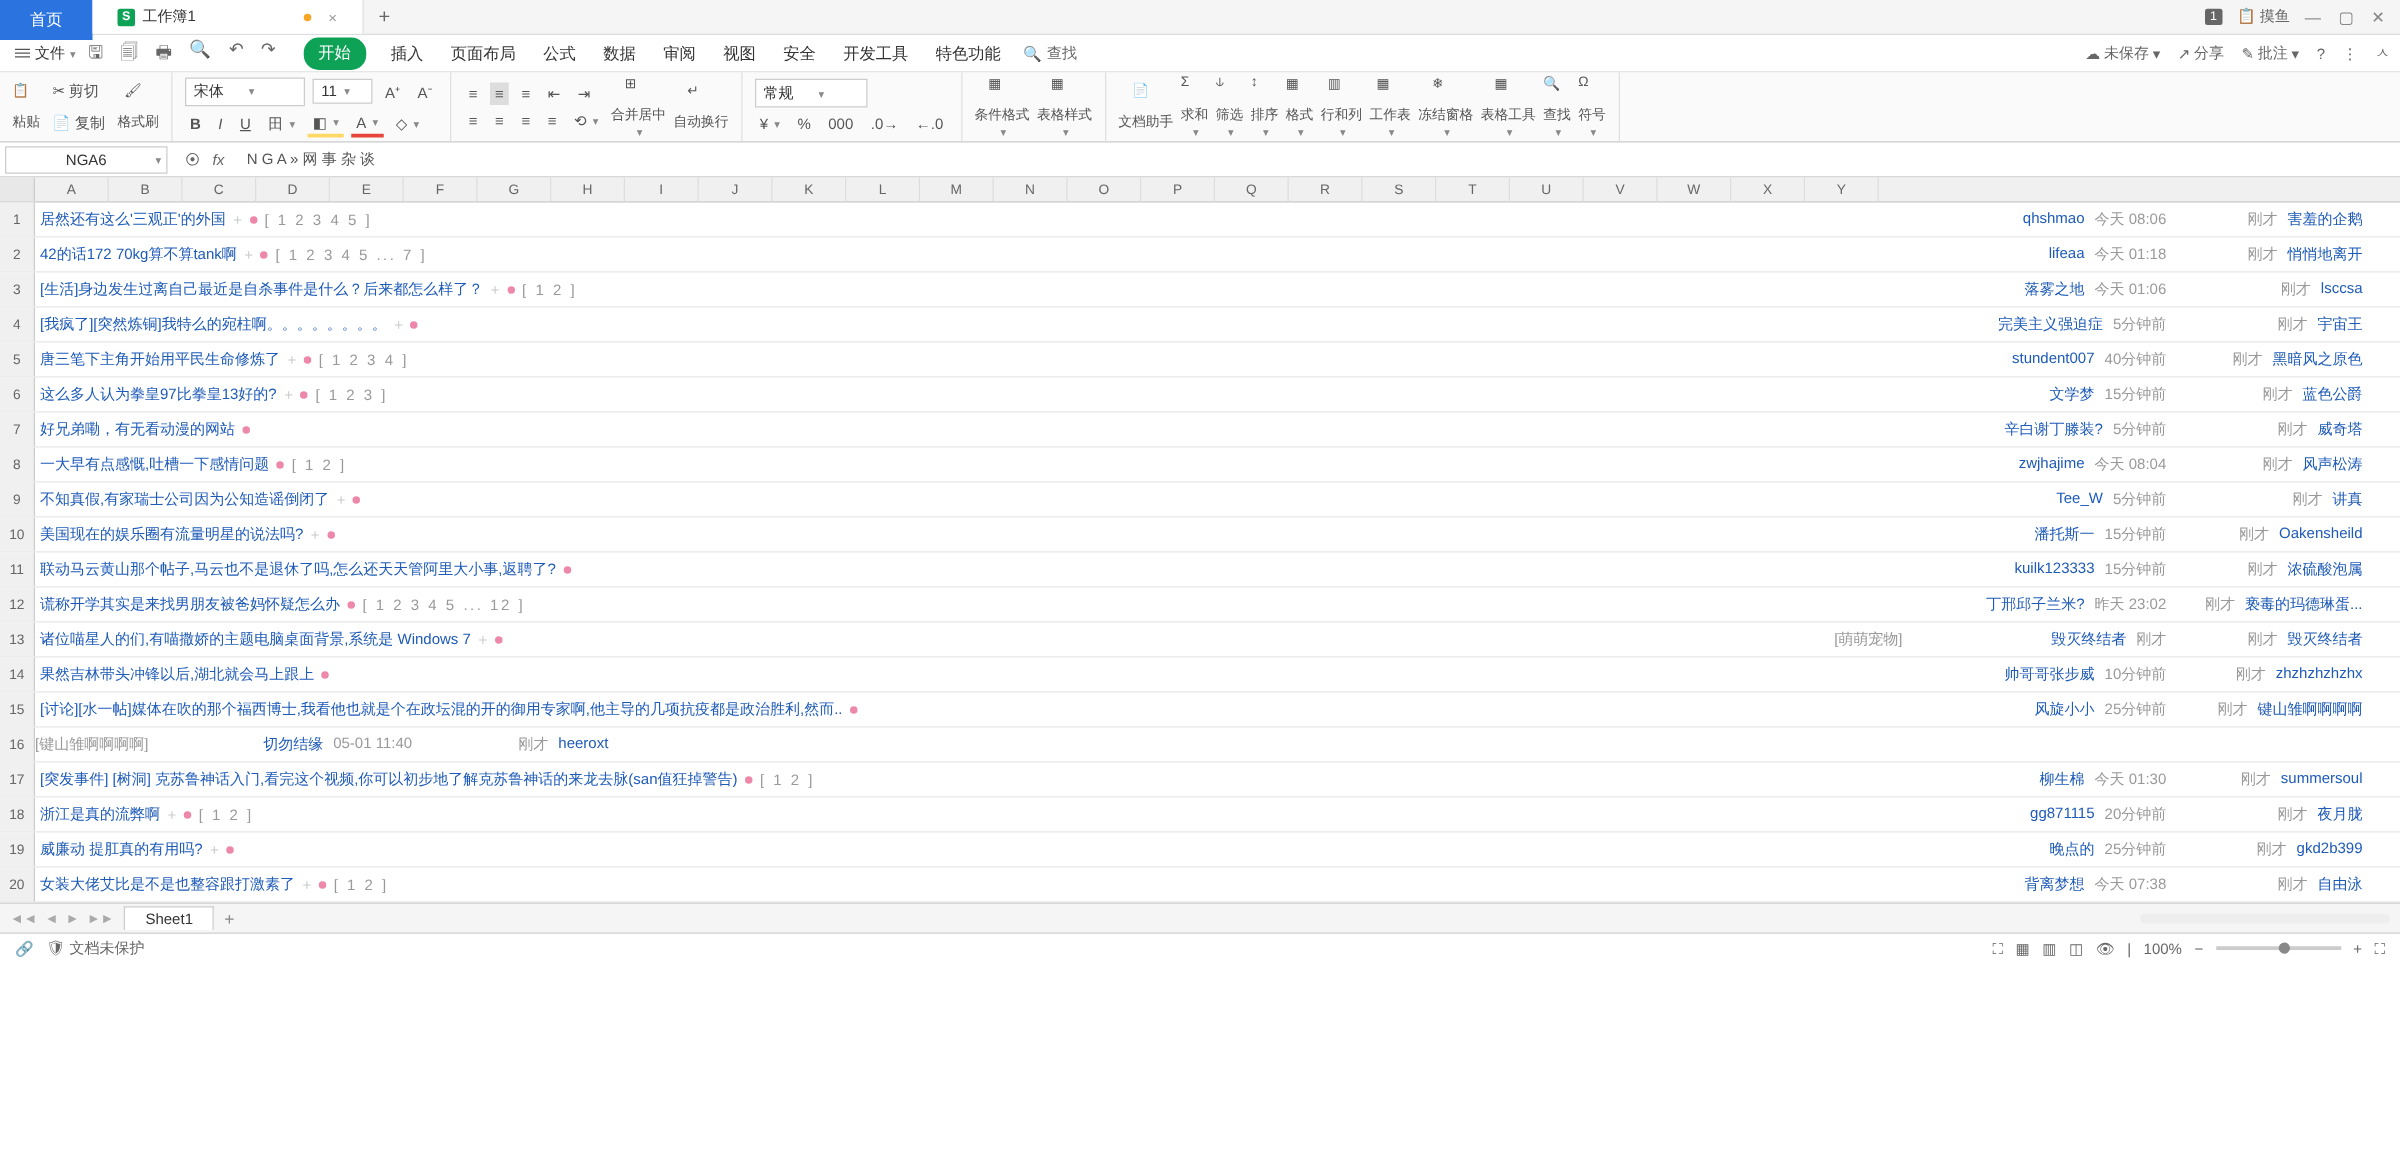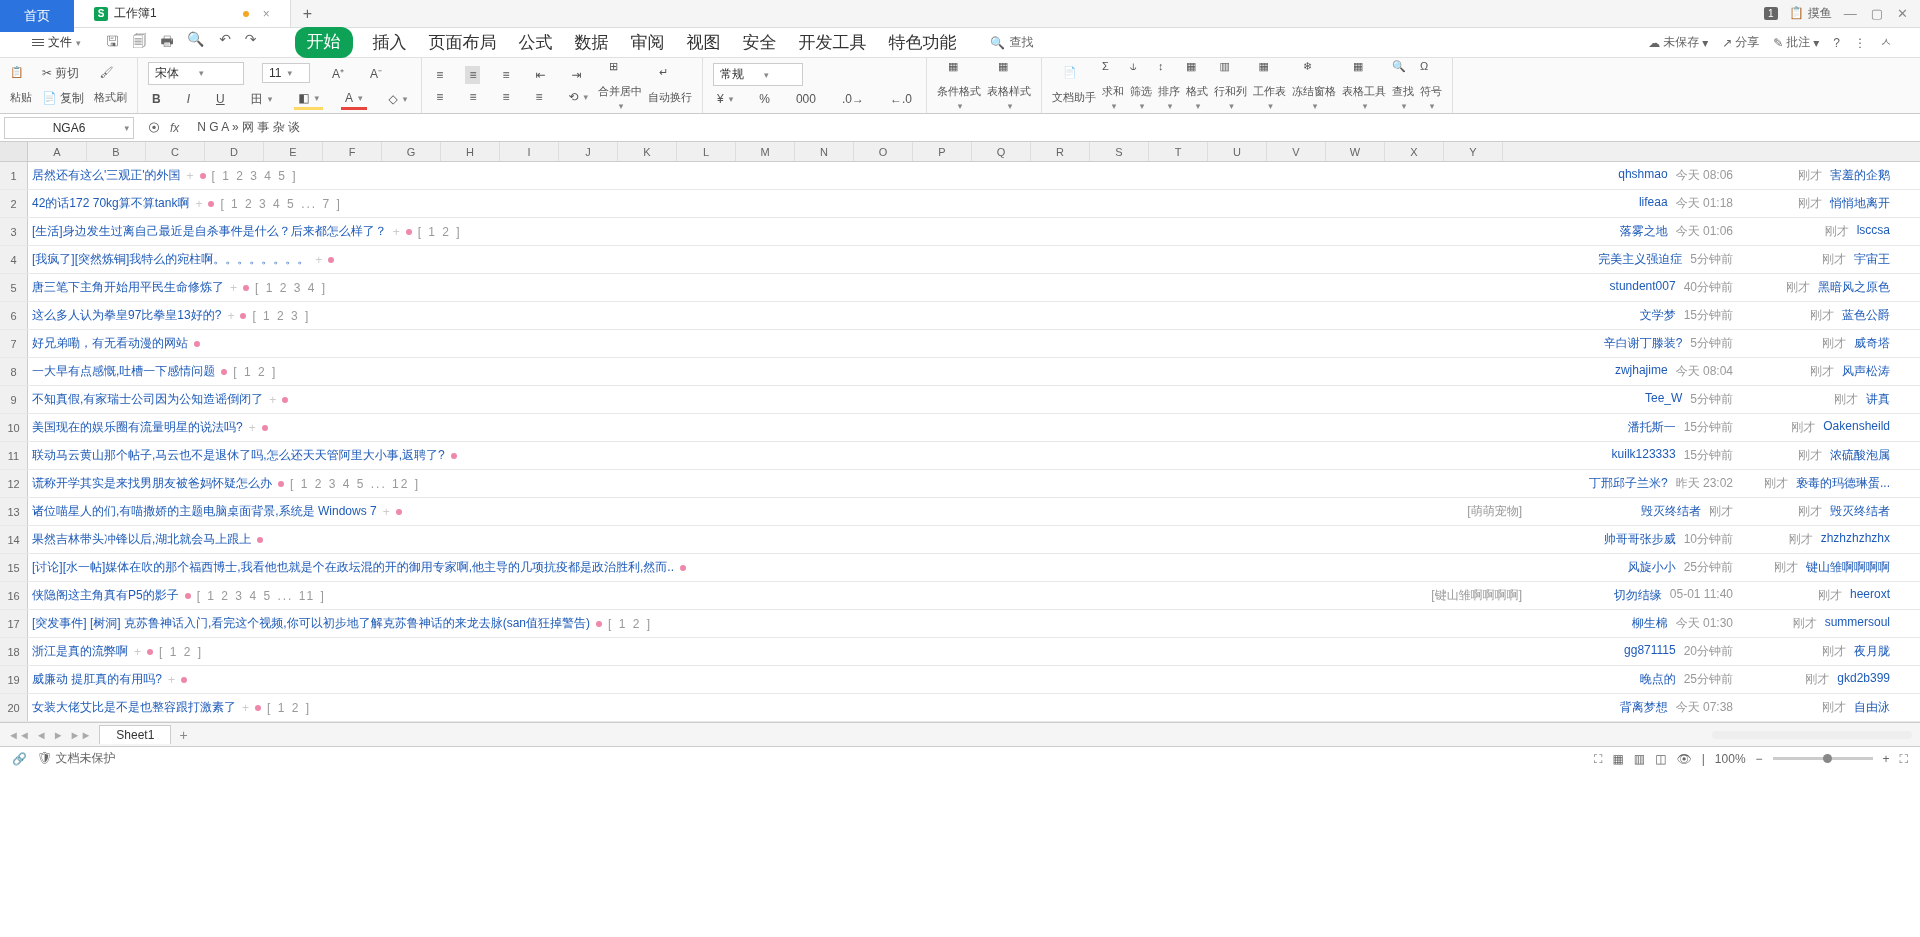--- a/index.html
+++ b/index.html
@@ -11,40 +11,40 @@
 .tab-sheet { background: #fff; padding: 0 20px; display: flex; align-items: center; gap: 6px; border-right: 1px solid #ddd; }
 .tab-sheet-icon { width: 14px; height: 14px; background: #0ea257; border-radius: 2px; display: flex; align-items: center; justify-content: center; color: #fff; font-size: 10px; font-weight: bold; }
 .tab-sheet-dot { width: 6px; height: 6px; background: #f5a623; border-radius: 50%; margin-left: 80px; }
 .tab-close { margin-left: 8px; color: #999; cursor: pointer; }
 .tab-add { padding: 0 12px; display: flex; align-items: center; color: #666; cursor: pointer; font-size: 16px; }
 .top-right { margin-left: auto; display: flex; align-items: center; gap: 12px; padding: 0 12px; color: #666; }
 .top-right-badge { background: #666; color: #fff; padding: 1px 4px; font-size: 10px; border-radius: 2px; }
 .win-controls { display: flex; gap: 14px; font-size: 13px; color: #888; }
 
 
-.toolbar1 { display: flex; align-items: center; height: 30px; padding: 0 28px; gap: 20px; border-bottom: 1px solid #e0e0e0; }
+.toolbar1 { display: flex; align-items: center; height: 30px; padding: 0 8px; gap: 4px; border-bottom: 1px solid #e0e0e0; }
 .tb1-menu { display: flex; align-items: center; gap: 4px; cursor: pointer; padding: 0 4px; }
 .tb1-hamburger { display: inline-flex; flex-direction: column; gap: 2px; }
 .tb1-hamburger span { width: 12px; height: 1px; background: #555; }
 .tb1-icons { display: flex; gap: 10px; color: #666; font-size: 14px; }
 .tb1-icon { cursor: pointer; padding: 2px; }
-.ribbon-tabs { display: flex; gap: 18px; margin-left: 16px; font-size: 17px; }
+.ribbon-tabs { display: flex; gap: 18px; margin-left: 16px; font-size: 13px; }
 .ribbon-tab { cursor: pointer; padding: 4px 2px; color: #333; }
 .ribbon-tab.active { background: #0ea257; color: #fff; padding: 3px 12px; border-radius: 12px; }
 .tb1-search { display: flex; align-items: center; gap: 4px; margin-left: 12px; color: #666; cursor: pointer; }
 .tb1-right { margin-left: auto; display: flex; gap: 14px; align-items: center; color: #666; font-size: 12px; }
 .tb1-right-item { display: flex; align-items: center; gap: 3px; cursor: pointer; }
 
 
 .ribbon { display: flex; height: 56px; border-bottom: 1px solid #ccc; background: #fafafa; }
 .ribbon-group { display: flex; align-items: center; padding: 0 10px; border-right: 1px solid #e0e0e0; gap: 6px; }
 .ribbon-big { display: flex; flex-direction: column; align-items: center; gap: 2px; cursor: pointer; font-size: 11px; color: #555; }
 .ribbon-big svg, .ribbon-big .ico { width: 22px; height: 22px; }
 .ribbon-col { display: flex; flex-direction: column; gap: 4px; }
-.ribbon-row { display: flex; gap: 18px; align-items: center; }
+.ribbon-row { display: flex; gap: 6px; align-items: center; }
 .ribbon-btn { cursor: pointer; padding: 2px 4px; font-size: 12px; color: #555; display: flex; align-items: center; gap: 3px; }
 .ribbon-sel { border: 1px solid #ccc; background: #fff; padding: 2px 6px; font-size: 12px; display: flex; align-items: center; gap: 20px; }
 .ribbon-sel.small { gap: 6px; }
 .dd-arrow::after { content: "▾"; font-size: 9px; color: #888; margin-left: 2px; }
 
 
 .formula-bar { display: flex; align-items: center; height: 28px; border-bottom: 1px solid #ccc; }
 .name-box { width: 130px; border: 1px solid #ccc; margin: 2px 4px; height: 22px; display: flex; align-items: center; justify-content: center; font-size: 12px; position: relative; }
 .name-box .dd { position: absolute; right: 4px; color: #888; font-size: 9px; }
 .fb-icons { display: flex; gap: 10px; padding: 0 10px; color: #666; }
@@ -611,25 +611,20 @@
         </div>
         <div class="row-reply-block">
           <span class="row-reply-time">刚才</span>
           <span class="row-reply-user">键山雏啊啊啊啊</span>
         </div>
       </div>
     </div>
     <div class="row">
       <div class="row-h">16</div>
       <div class="row-content">
-        <div class="row-title-area">
-          <span class="row-title">侠隐阁这主角真有P5的影子</span>
-          <span class="dot-pink"></span>
-          <span class="pages"> [ 1 2 3 4 5 ... 11 ]</span>
-        </div>
         <span class="row-tag">[键山雏啊啊啊啊]</span>
         <div class="row-author-block">
           <span class="row-author">切勿结缘</span>
           <span class="row-time">05-01 11:40</span>
         </div>
         <div class="row-reply-block">
           <span class="row-reply-time">刚才</span>
           <span class="row-reply-user">heeroxt</span>
         </div>
       </div>

